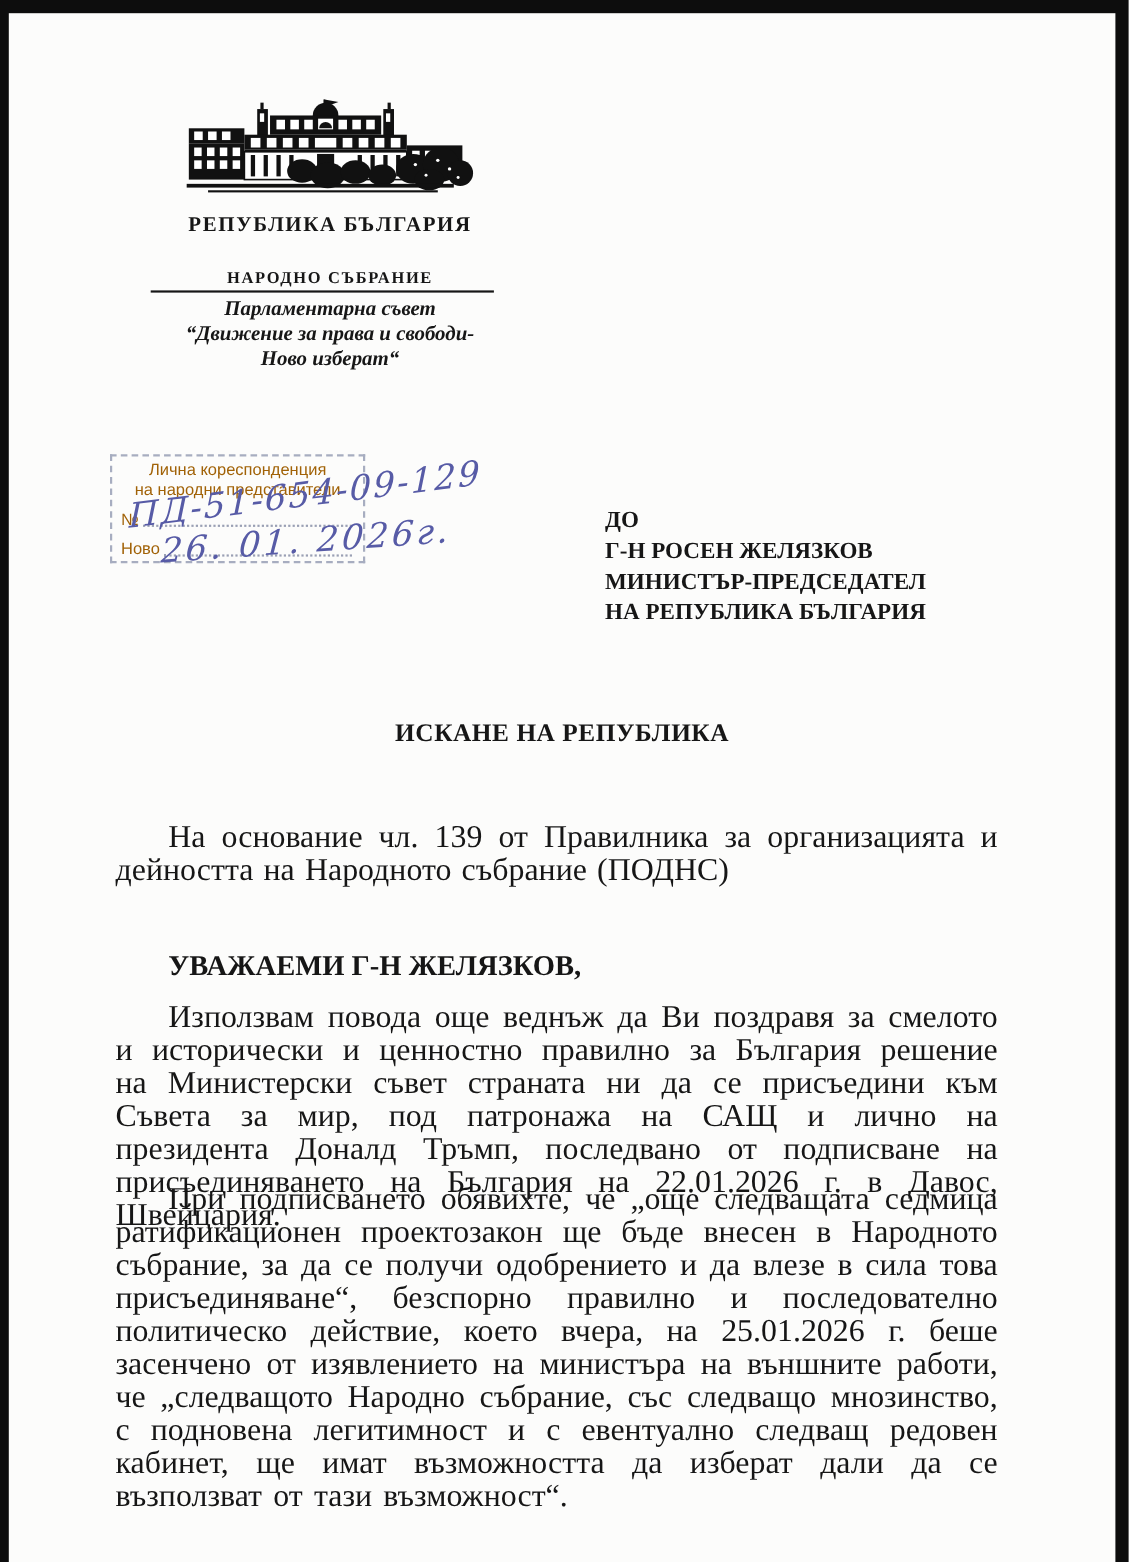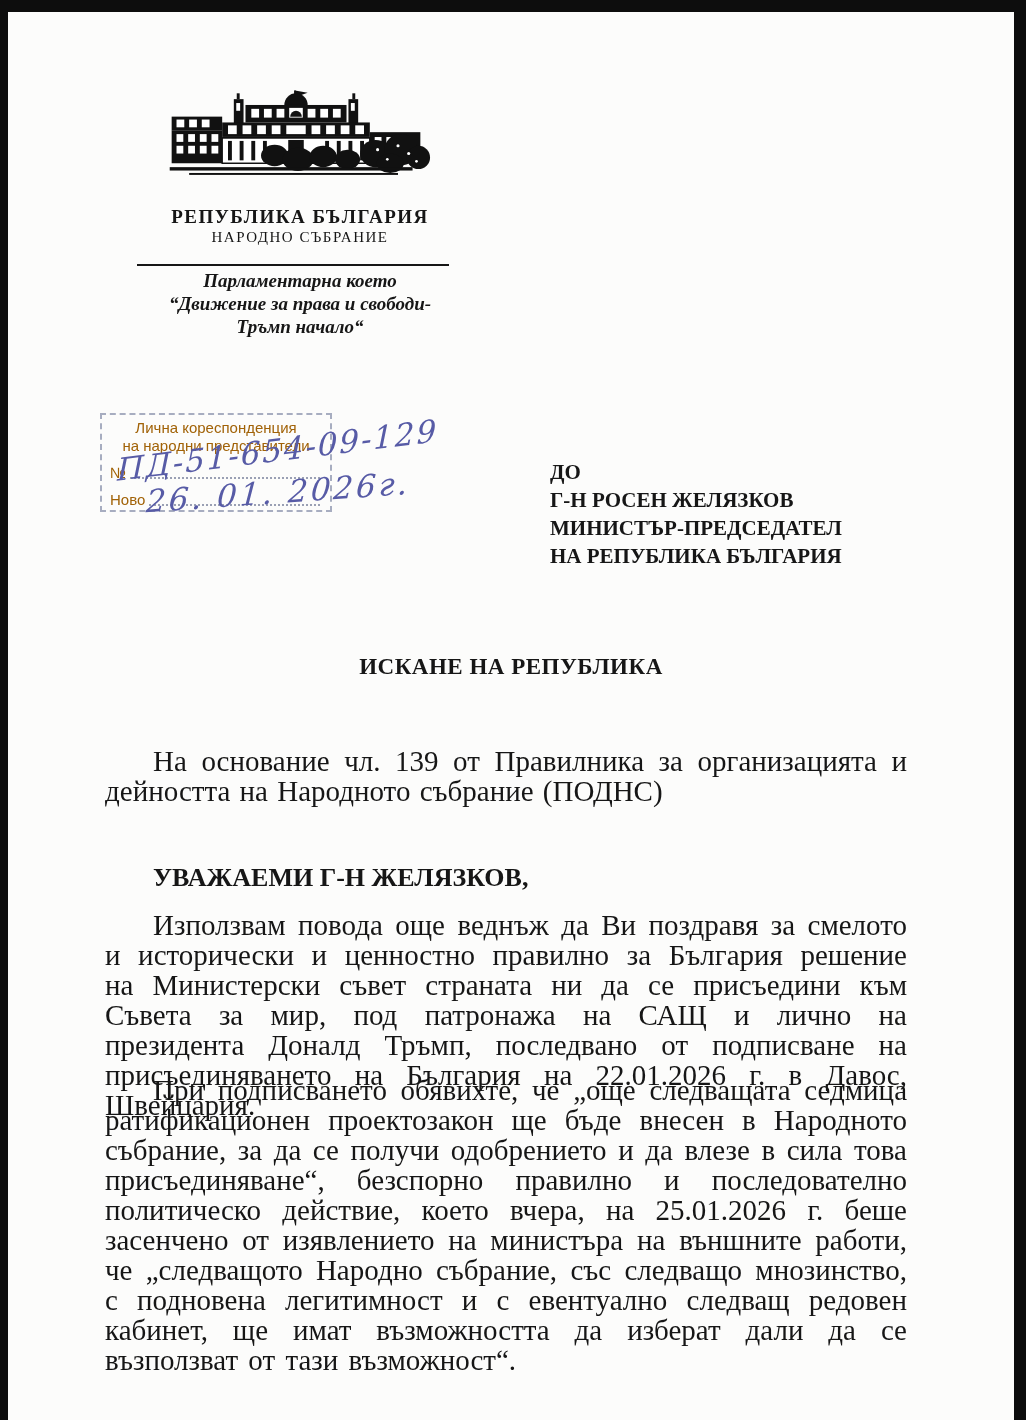--- a/index.html
+++ b/index.html
@@ -17,25 +17,25 @@
     background:#fcfcfb;
     color:#161616;
   }
   
   .building{
     position:absolute;left:152px;top:76px;width:272px;height:100px;
   }
   .lh-text{position:absolute;text-align:center;}
   .lh-country{
     left:107px;top:182px;width:370px;
-    font-size:19px;font-weight:bold;letter-spacing:1.5px;margin-top:12px;
+    font-size:19px;font-weight:bold;letter-spacing:1.5px;
   }
   .lh-institution{
-    left:107px;top:217px;width:370px;
-    font-size:15px;font-weight:normal;letter-spacing:1.5px;
+    left:107px;top:233px;width:370px;
+    font-size:15px;font-weight:bold;letter-spacing:1.5px;
   }
   .lh-rule{
     position:absolute;left:129px;top:252px;width:312px;height:2px;
     background:#161616;
   }
   .lh-group{
     left:107px;top:257px;width:370px;
     font-size:19px;font-weight:bold;font-style:italic;
     line-height:23px;
   }
@@ -194,23 +194,23 @@
     </g>
 
     <rect x="10" y="80" width="250" height="3.5" fill="#111"></rect>
     <rect x="30" y="86" width="215" height="2" fill="#111"></rect>
   </svg>
 
   <div class="lh-text lh-country">РЕПУБЛИКА БЪЛГАРИЯ</div>
   <div class="lh-text lh-institution">НАРОДНО СЪБРАНИЕ</div>
   <div class="lh-rule"></div>
   <div class="lh-text lh-group">
-    <div>Парламентарна което</div>
+    <div>Парламентарна съвет</div>
     <div>“Движение за права и свободи-</div>
-    <div>Тръмп начало“</div>
+    <div>Ново изберат“</div>
   </div>
 
   <div class="stamp">
     <div class="stamp-title">Лична кореспонденция</div>
     <div class="stamp-title">на народни представители</div>
     <div class="stamp-field">
       <span>№</span>
       <span class="dots"></span>
     </div>
     <div class="stamp-field">

